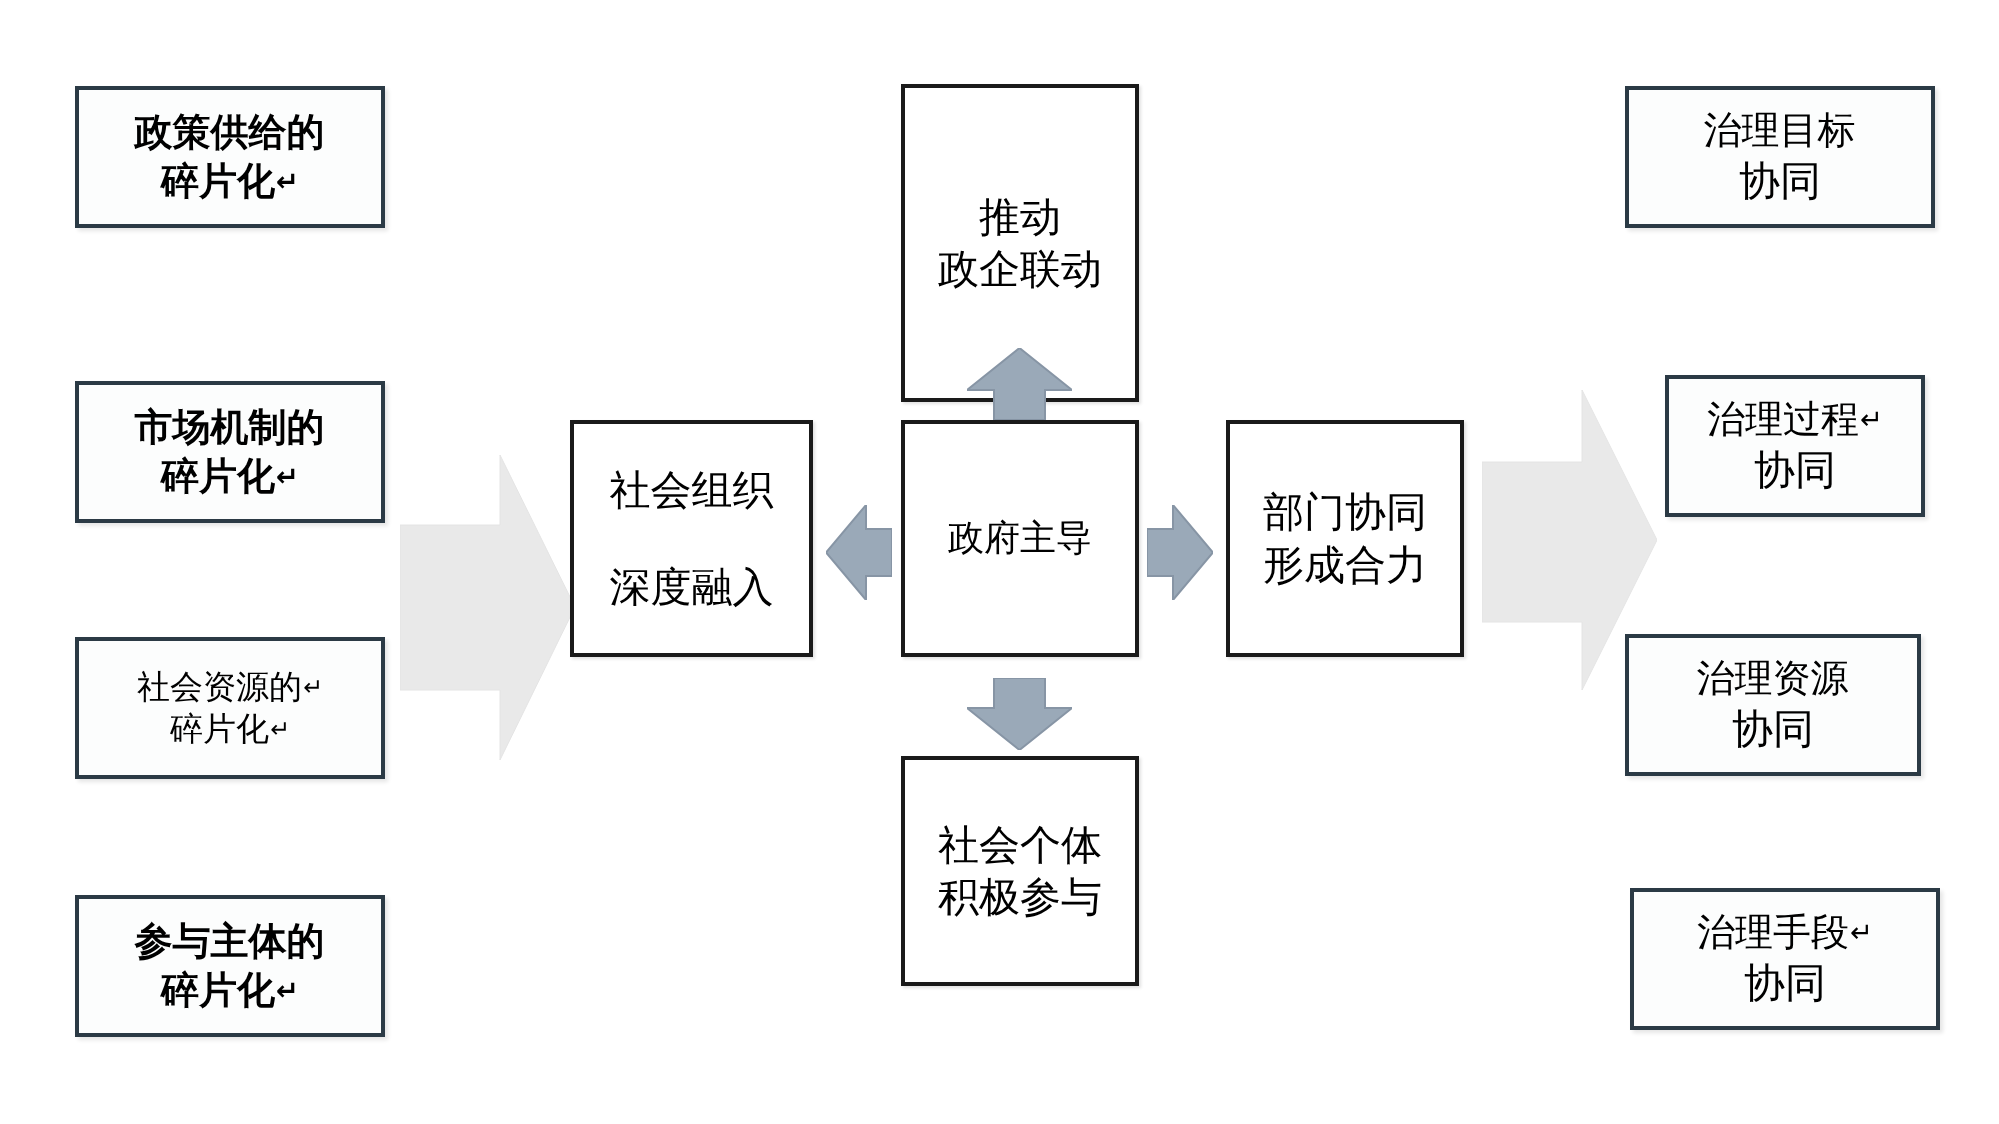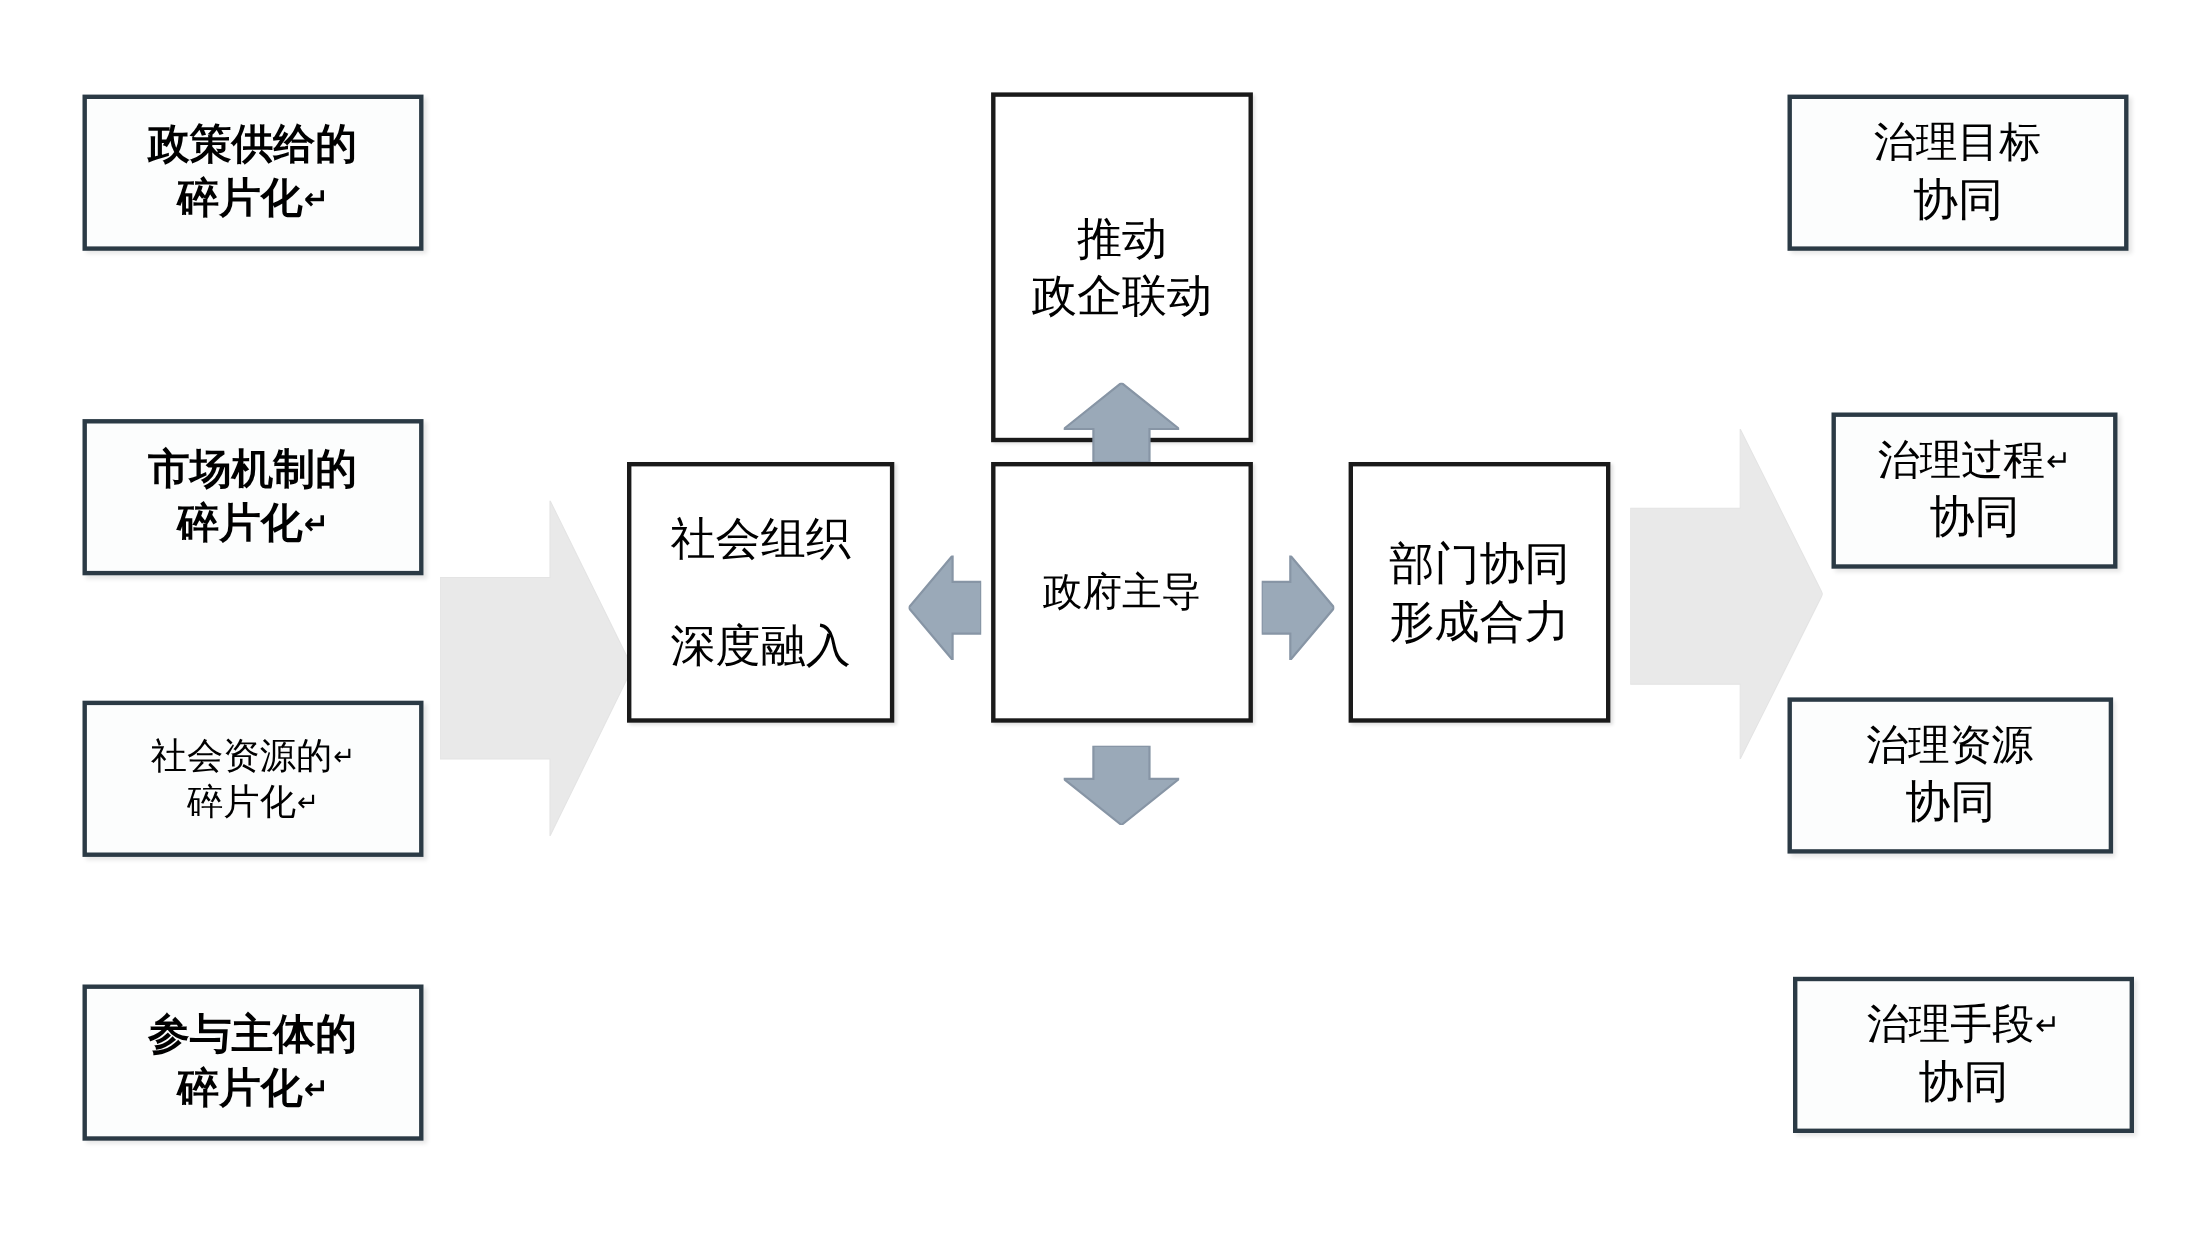--- a/index.html
+++ b/index.html
@@ -138,20 +138,24 @@
     <span class="line t-lg">部门协同</span>
     <span class="line t-lg">形成合力</span>
   </div>
 
   <div class="arrow" style="left:967px; top:678px; width:105px; height:72px;">
     <svg viewBox="0 0 105 72" preserveAspectRatio="none" aria-hidden="true">
       <polygon points="52.5,72 0,30 27,30 27,0 78,0 78,30 105,30" fill="#9aa9b8" stroke="#8795a5" stroke-width="2"></polygon>
     </svg>
   </div>
 
+  <div class="box box-center" style="left:901px; top:756px; width:238px; height:230px;">
+    <span class="line t-lg">社会个体</span>
+    <span class="line t-lg">积极参与</span>
+  </div>
 
   <div class="arrow" style="left:1482px; top:390px; width:175px; height:300px;">
     <svg viewBox="0 0 175 300" preserveAspectRatio="none" aria-hidden="true">
       <polygon points="0,72 100,72 100,0 175,150 100,300 100,232 0,232" fill="#e9e9e9" stroke="#e4e4e4" stroke-width="1"></polygon>
     </svg>
   </div>
 
   <div class="box box-outer" style="left:1625px; top:86px; width:310px; height:142px;">
     <span class="line t-md"><span>治理目标</span><span class="ret"></span></span>
     <span class="line t-lg">协同</span>

